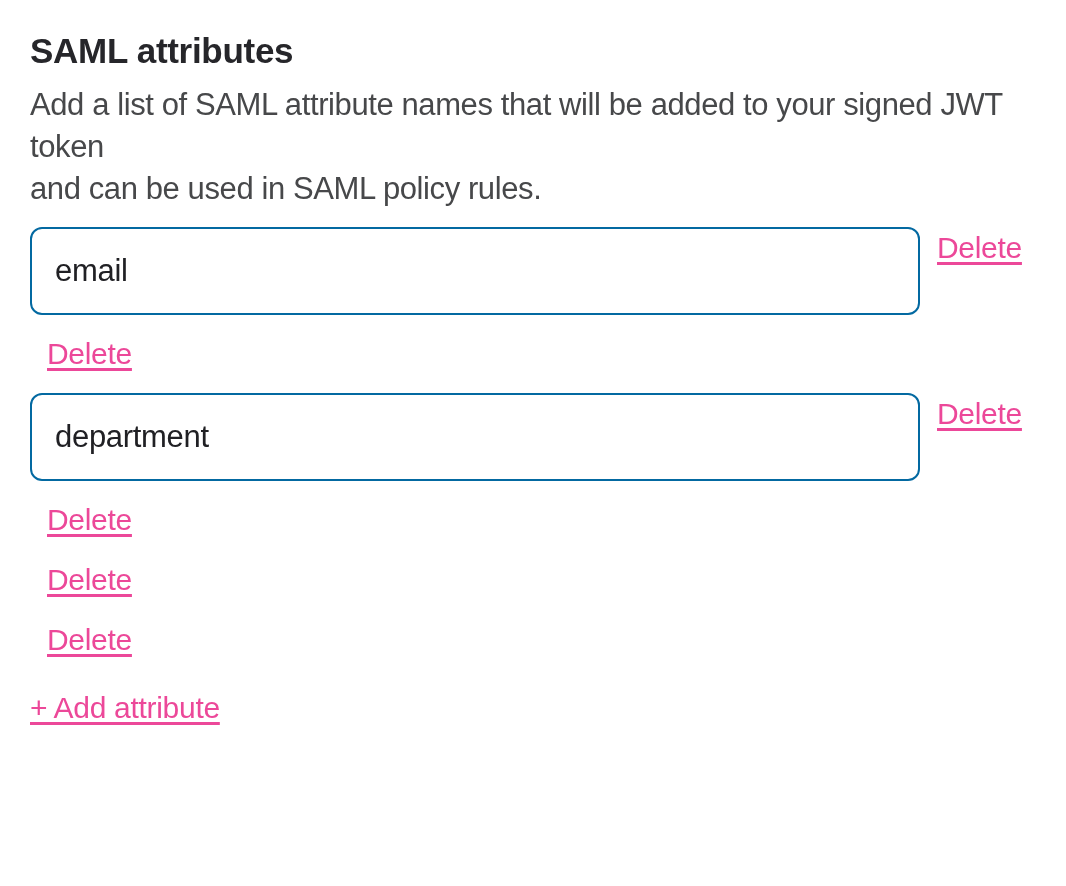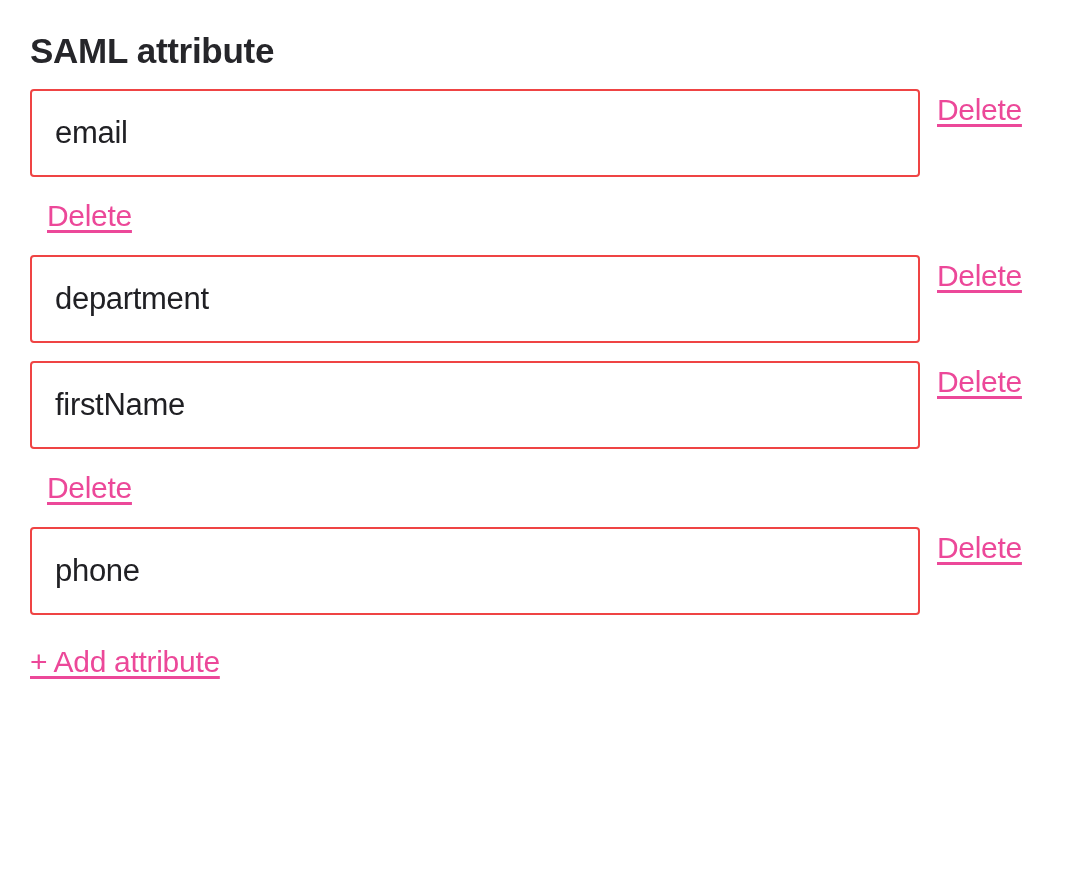--- a/index.html
+++ b/index.html
@@ -33,22 +33,22 @@
     margin-top: 17px;
   }
   .attr-row {
     display: flex;
     align-items: flex-start;
     margin-bottom: 18px;
   }
   .attr-input {
     width: 890px;
     height: 88px;
-    border: 2px solid #ef4444;
-    border-radius: 4px;
+    border: 2px solid #0369a1;
+    border-radius: 12px;
     padding: 0 23px;
     font-family: "Liberation Sans", sans-serif;
     font-size: 31px;
     letter-spacing: -0.3px;
     color: #202024;
     background: #ffffff;
     outline: none;
   }
   a.link {
     color: #ec4899;
@@ -68,47 +68,50 @@
     margin-top: 8px;
     font-size: 30px;
     line-height: 42px;
     letter-spacing: -0.3px;
   }
 </style>
 </head>
 <body>
 
 <div>
-  <h2 class="section-title">SAML attribute</h2>
+  <h2 class="section-title">SAML attributes</h2>
 
+  <p class="section-desc">
+    <span>Add a list of SAML attribute names that will be added to your signed JWT token</span>
+    <br>
+    <span>and can be used in SAML policy rules.</span>
+  </p>
 
   <div class="attr-list" id="attr-list">
   <div class="attr-row">
     <input class="attr-input" type="text" value="email" style="">
     <a class="link delete-link" href="#">Delete</a>
   </div>
 
   <div class="attr-row">
     <a class="link delete-link" href="#">Delete</a>
   </div>
 
   <div class="attr-row">
     <input class="attr-input" type="text" value="department" style="">
     <a class="link delete-link" href="#">Delete</a>
   </div>
 
   <div class="attr-row">
-    <input class="attr-input" type="text" value="firstName" style="">
     <a class="link delete-link" href="#">Delete</a>
   </div>
 
   <div class="attr-row">
     <a class="link delete-link" href="#">Delete</a>
   </div>
 
   <div class="attr-row">
-    <input class="attr-input" type="text" value="phone" style="">
     <a class="link delete-link" href="#">Delete</a>
   </div>
 </div>
 
   <a class="link add-link" href="#">+ Add attribute</a>
 </div>
 
 </body></html>

